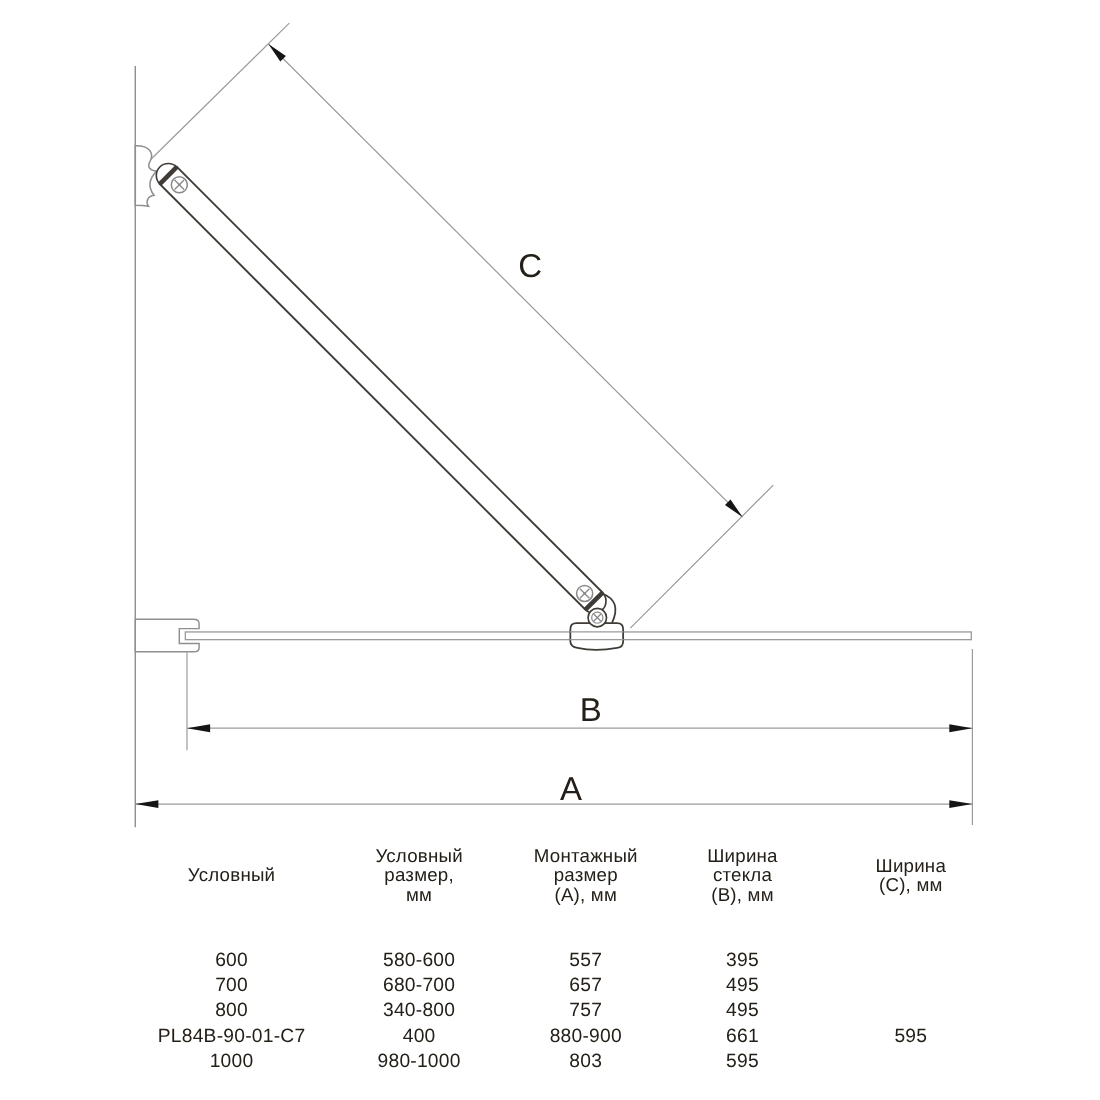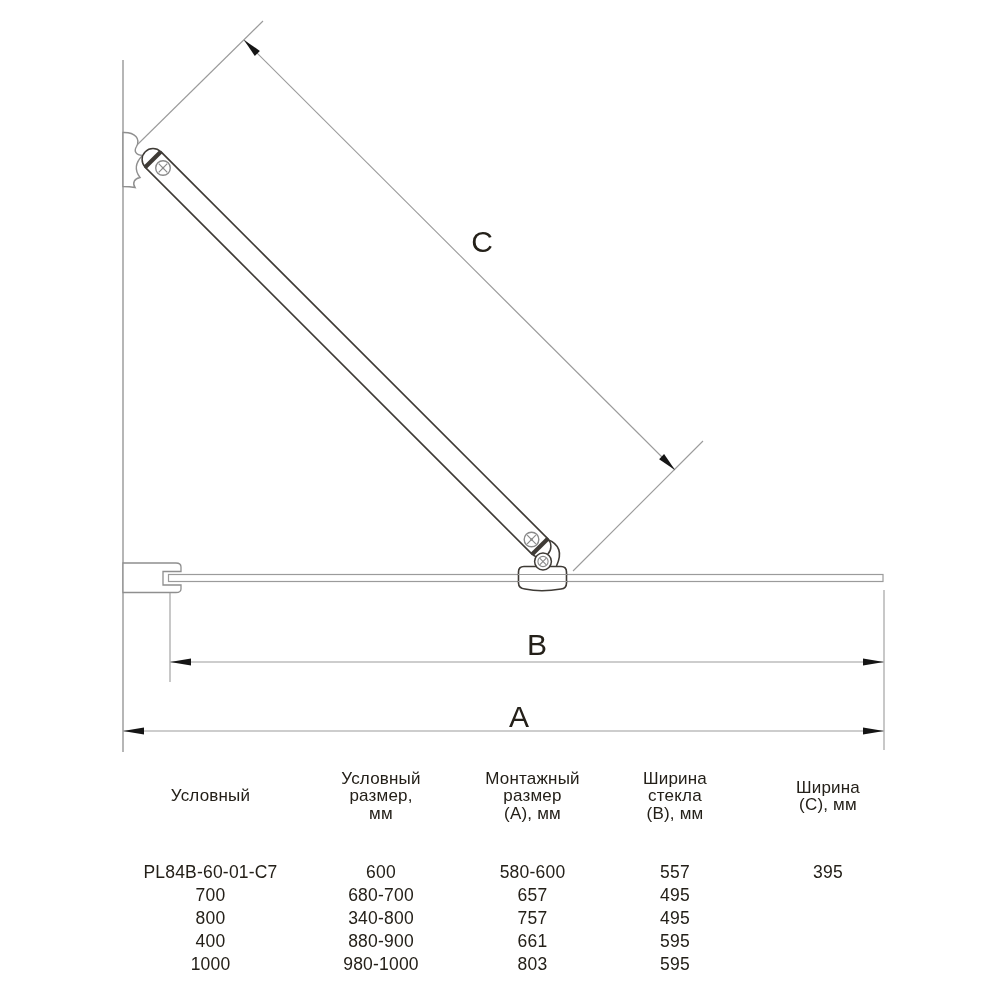--- a/index.html
+++ b/index.html
@@ -107,39 +107,39 @@
         <span>(В), мм</span>
       </div>
       <div class="head-cell">
         <span>Ширина</span>
         <span>(С), мм</span>
       </div>
     </div>
 
     <div class="body-rows">
       <div class="body-row">
-        <div class="cell">PL84B-60-01-C7</div>
         <div class="cell">600</div>
         <div class="cell">580-600</div>
         <div class="cell">557</div>
         <div class="cell">395</div>
       </div>
       <div class="body-row">
         <div class="cell">700</div>
         <div class="cell">680-700</div>
         <div class="cell">657</div>
         <div class="cell">495</div>
       </div>
       <div class="body-row">
         <div class="cell">800</div>
         <div class="cell">340-800</div>
         <div class="cell">757</div>
         <div class="cell">495</div>
       </div>
       <div class="body-row">
+        <div class="cell">PL84B-90-01-C7</div>
         <div class="cell">400</div>
         <div class="cell">880-900</div>
         <div class="cell">661</div>
         <div class="cell">595</div>
       </div>
       <div class="body-row">
         <div class="cell">1000</div>
         <div class="cell">980-1000</div>
         <div class="cell">803</div>
         <div class="cell">595</div>

